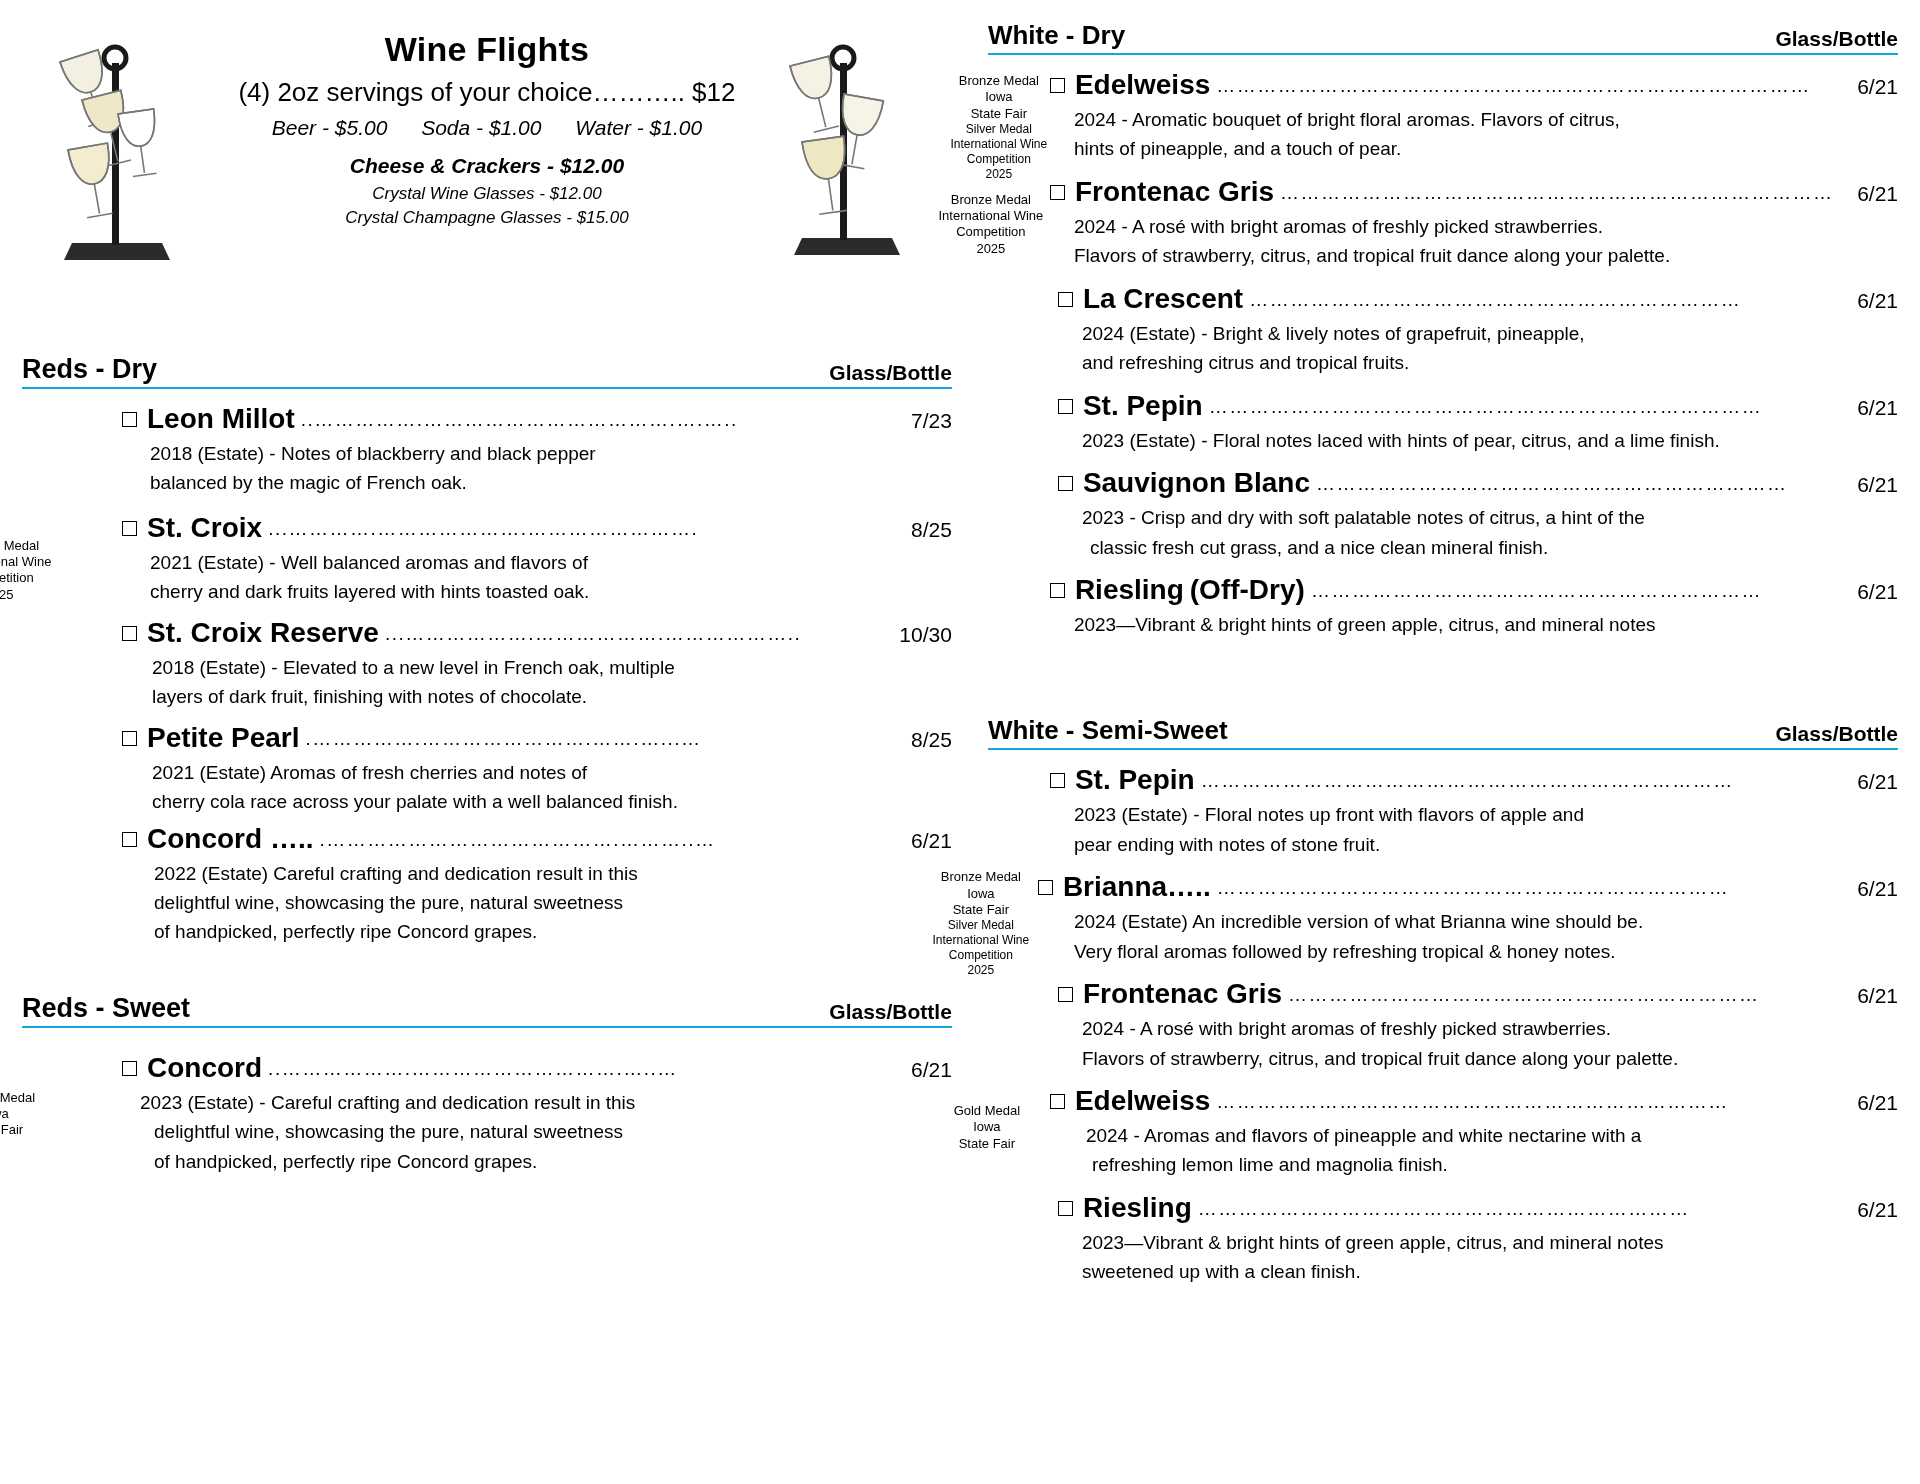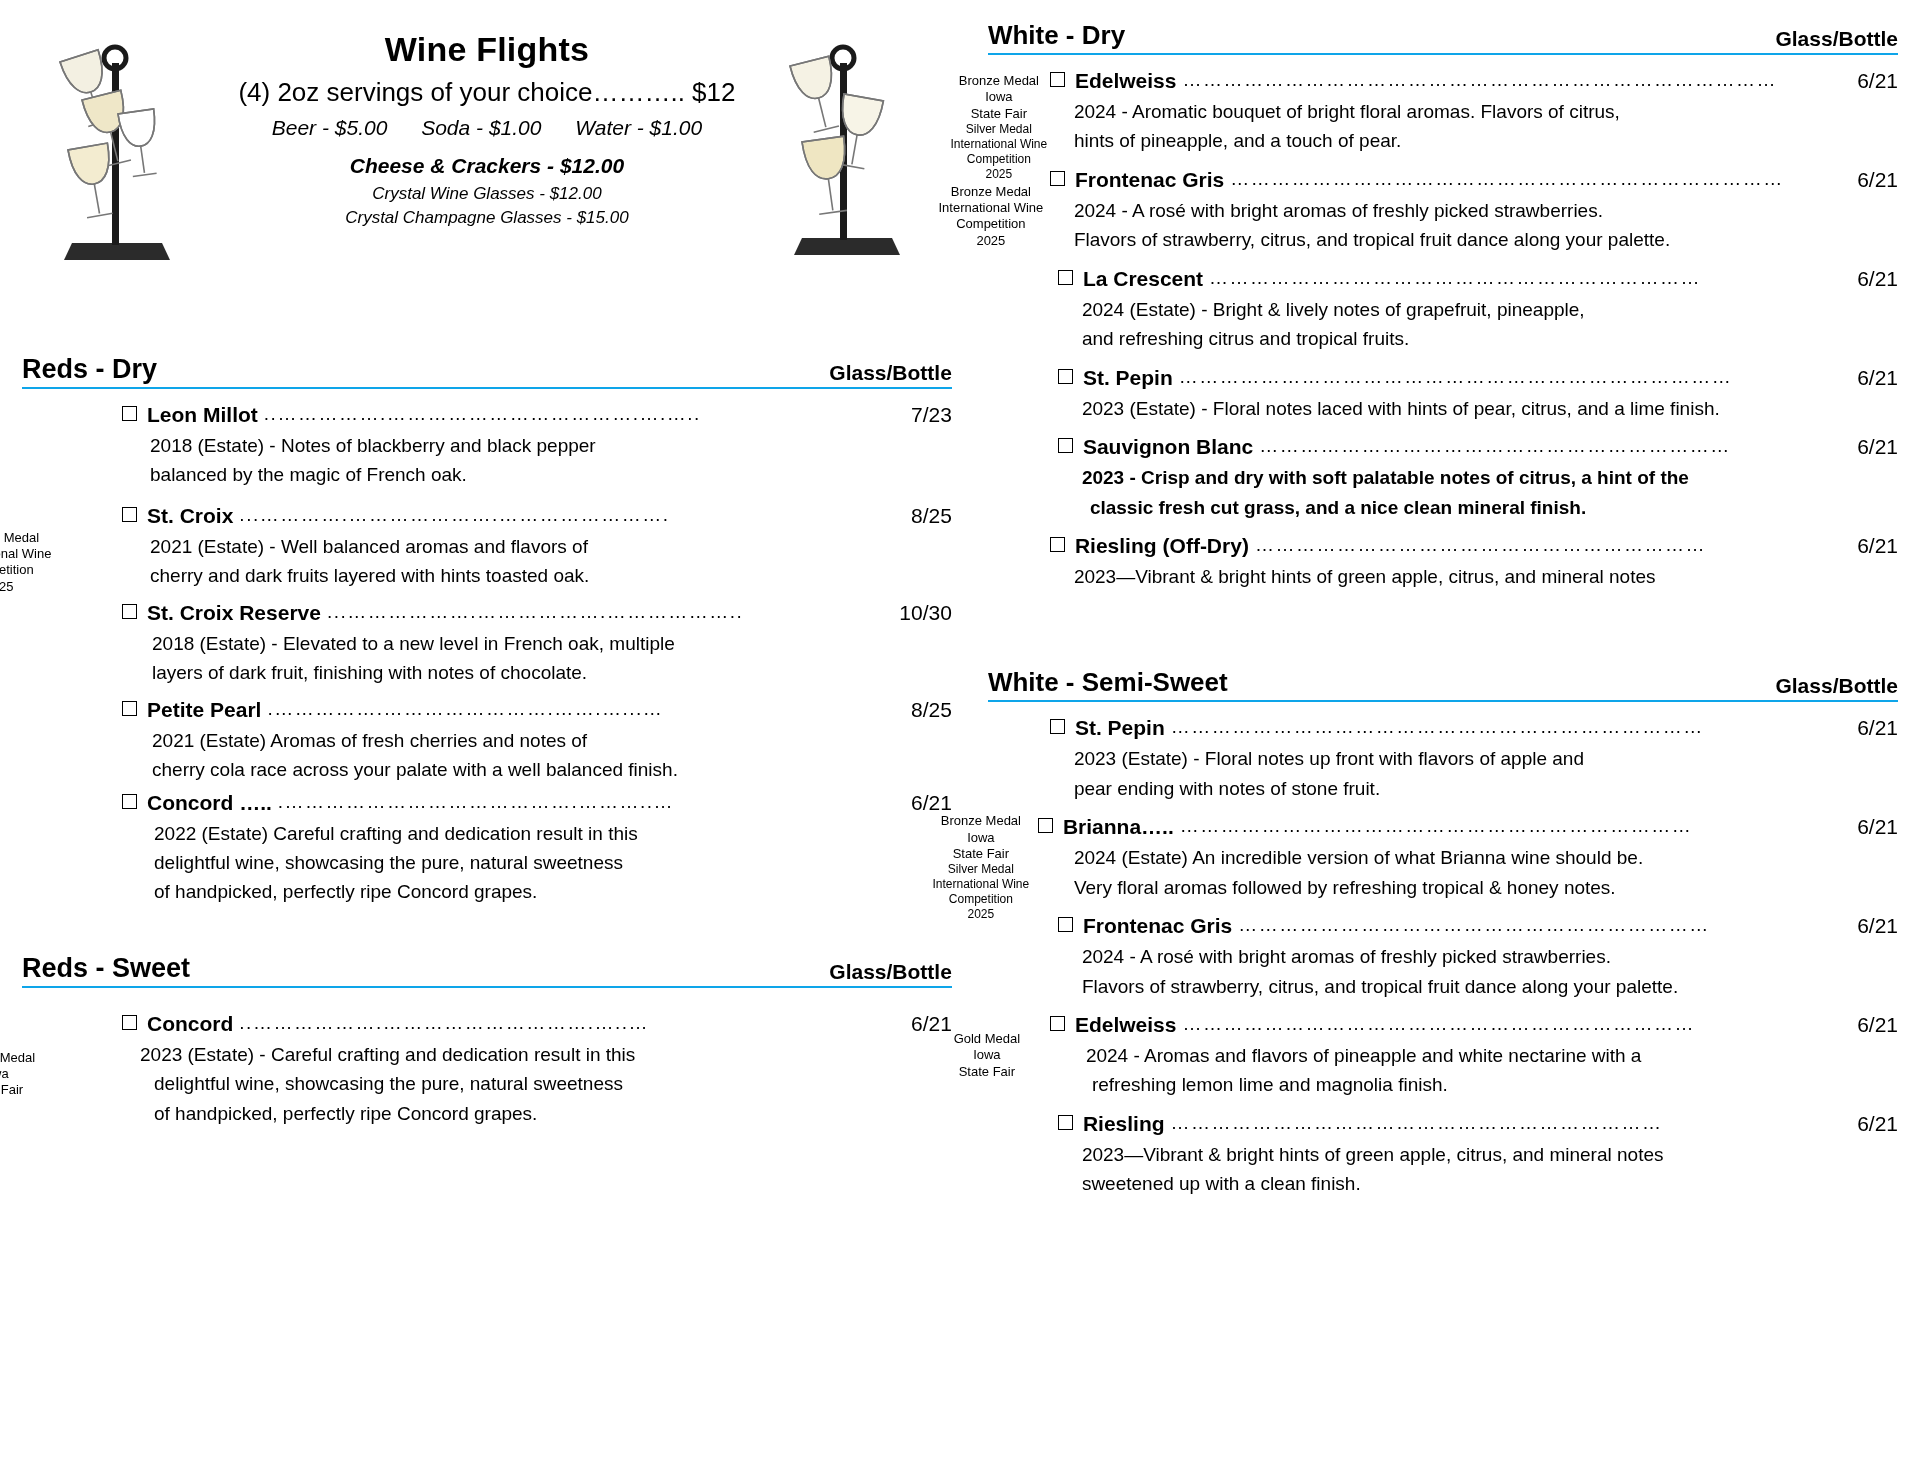--- a/index.html
+++ b/index.html
@@ -115,21 +115,21 @@
     width: 13px;
     height: 13px;
     border: 1.4px solid #000;
     margin-right: 10px;
     flex: 0 0 auto;
     position: relative;
     top: -1px;
   }
   .wname {
     font-weight: bold;
-    font-size: 21px;
+    font-size: 28px;
     margin-right: 6px;
   }
   .dots {
     flex: 1 1 auto;
     overflow: hidden;
     white-space: nowrap;
     font-size: 19px;
     letter-spacing: 1.5px;
     color: #000;
     position: relative;
@@ -435,21 +435,21 @@
         </div>
       </div>
 
       <div class="wine r-indent" style="margin-bottom:12px; padding-left:70px;">
         <div class="wine-line">
           <span class="chk"></span>
           <span class="wname">Sauvignon Blanc</span>
           <span class="dots">……………………………………………………………</span>
           <span class="price">6/21</span>
         </div>
-        <div class="desc" style="padding-left:24px;font-weight:bold;">
+        <div class="desc" style="padding-left:24px;">
           <div>2023 - Crisp and dry with soft palatable notes of citrus, a hint of the</div>
           <div style="padding-left:8px;">classic fresh cut grass, and a nice clean mineral finish.</div>
         </div>
       </div>
 
       <div class="wine r-indent" style="margin-bottom:12px;">
         <div class="wine-line">
           <span class="chk"></span>
           <span class="wname">Riesling</span>
           <span class="wname offdry">(Off-Dry)</span>

